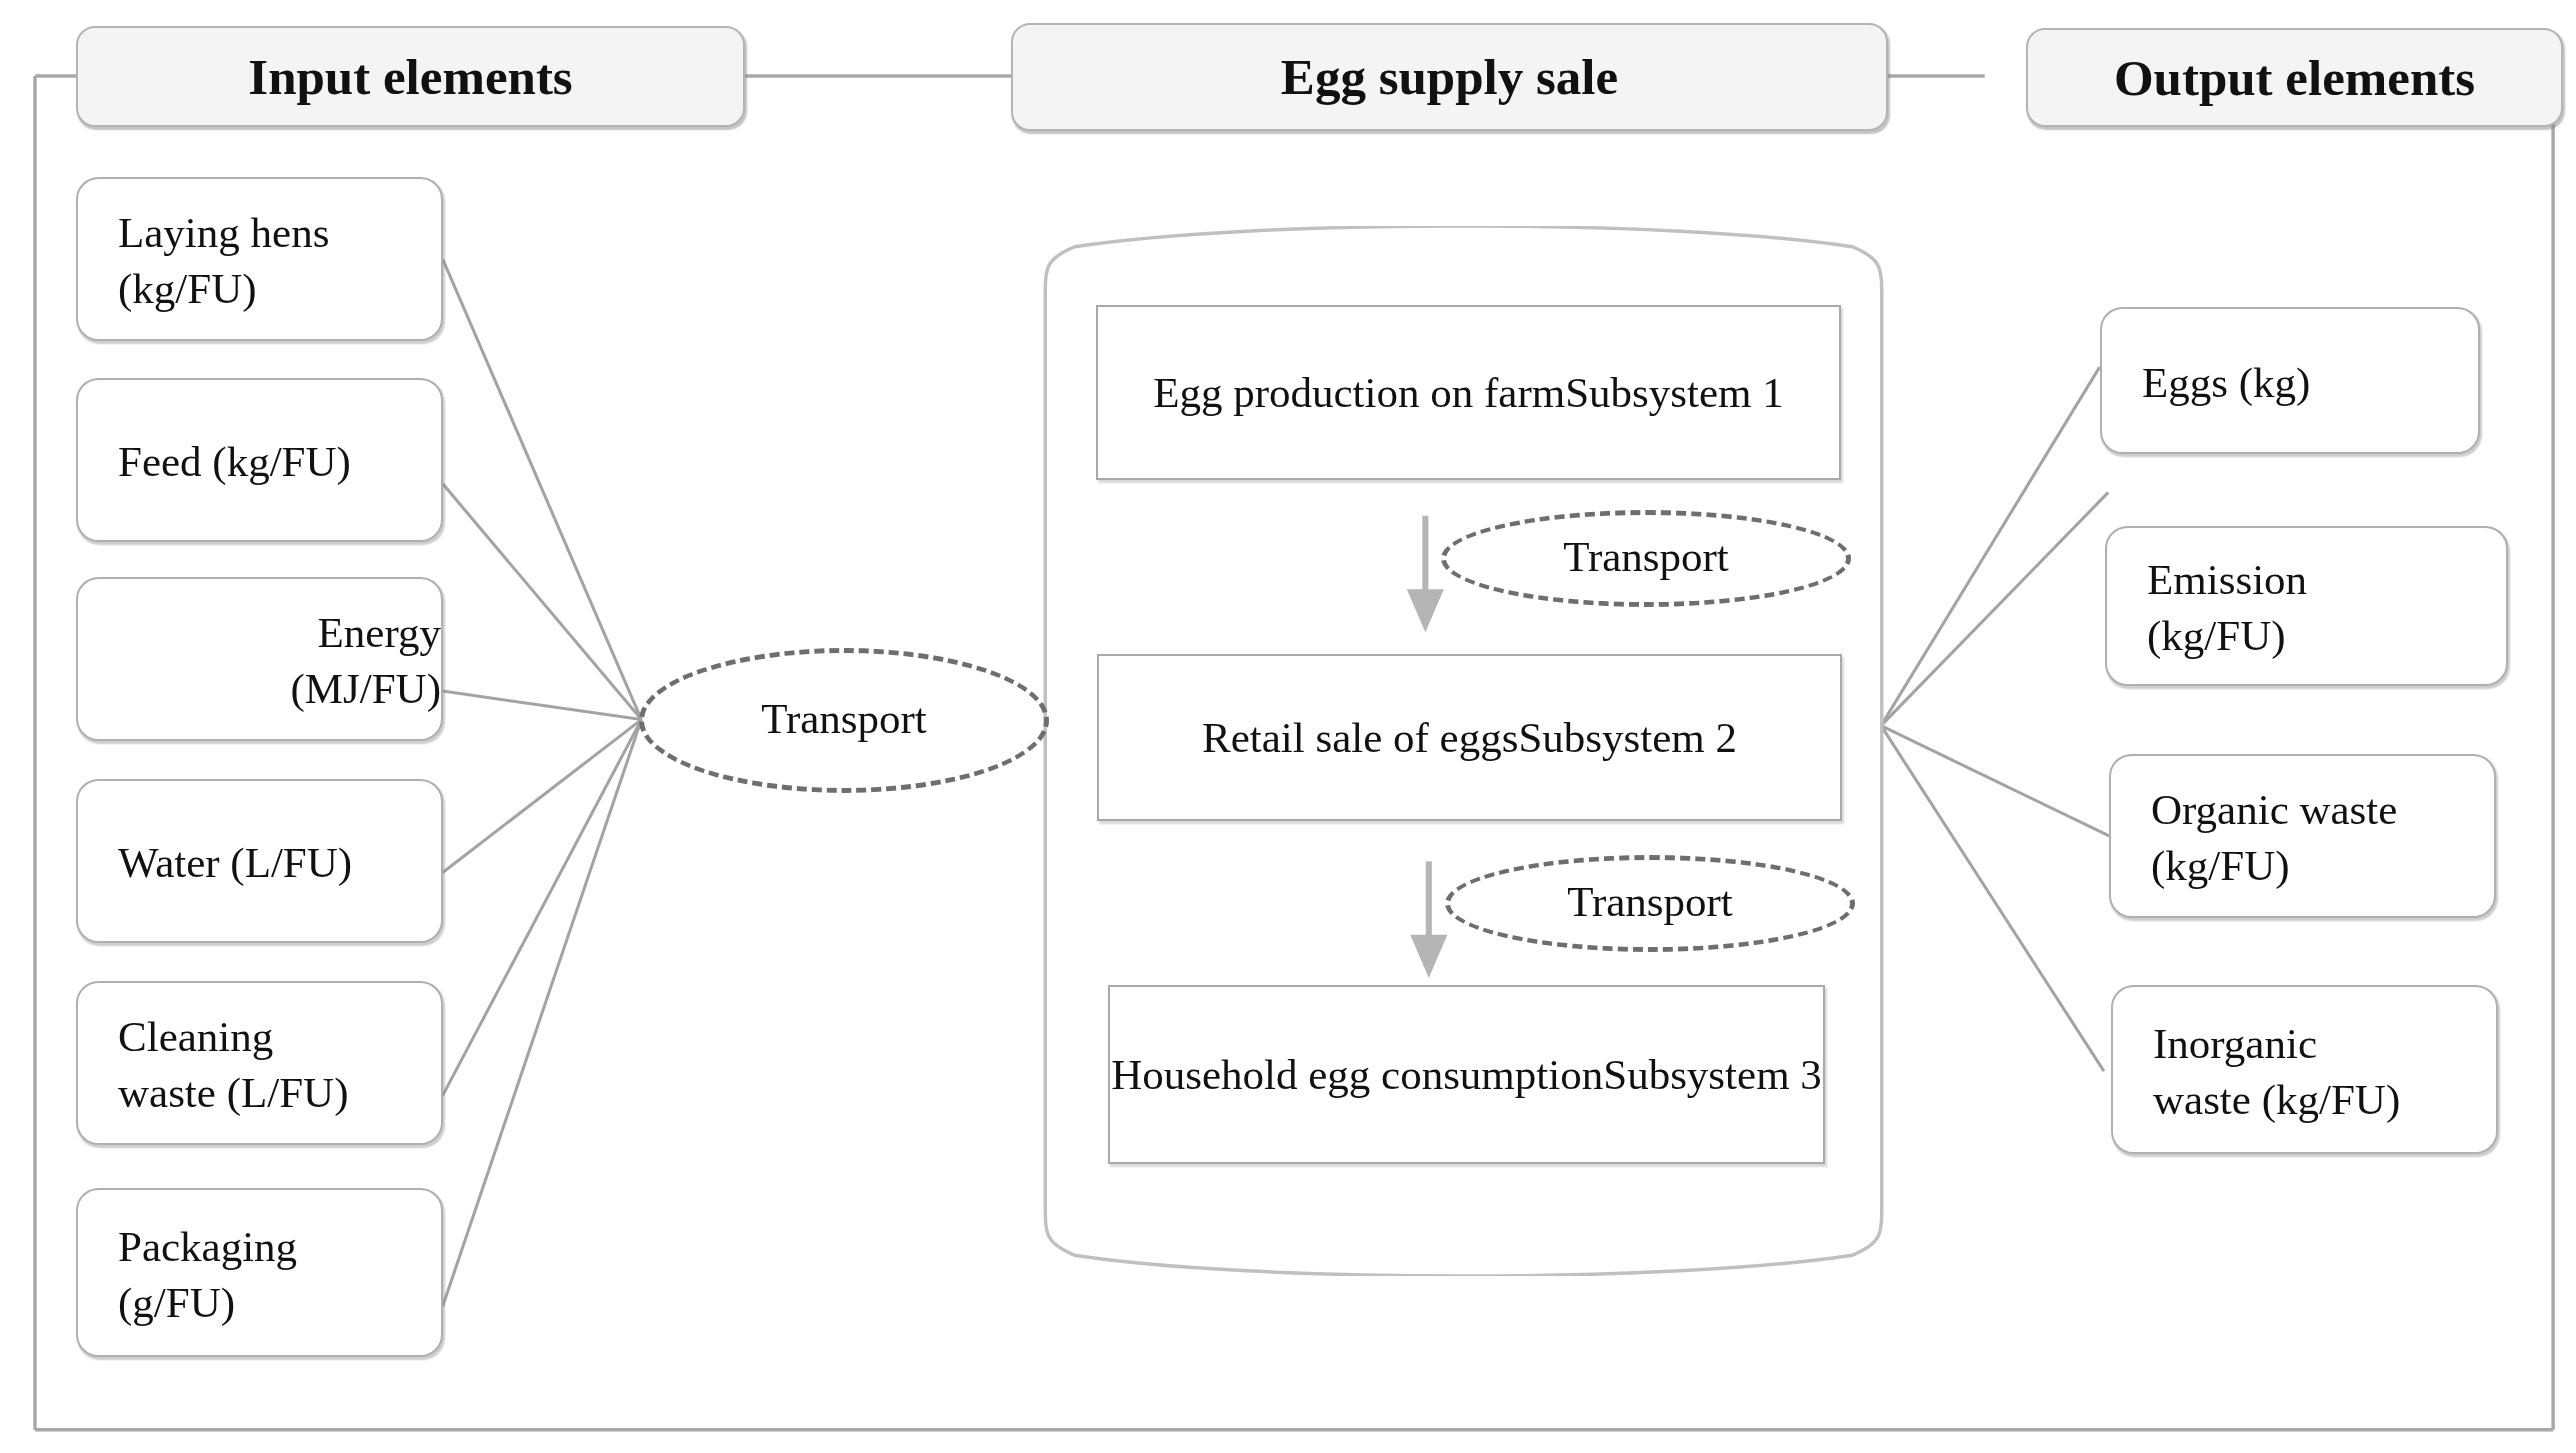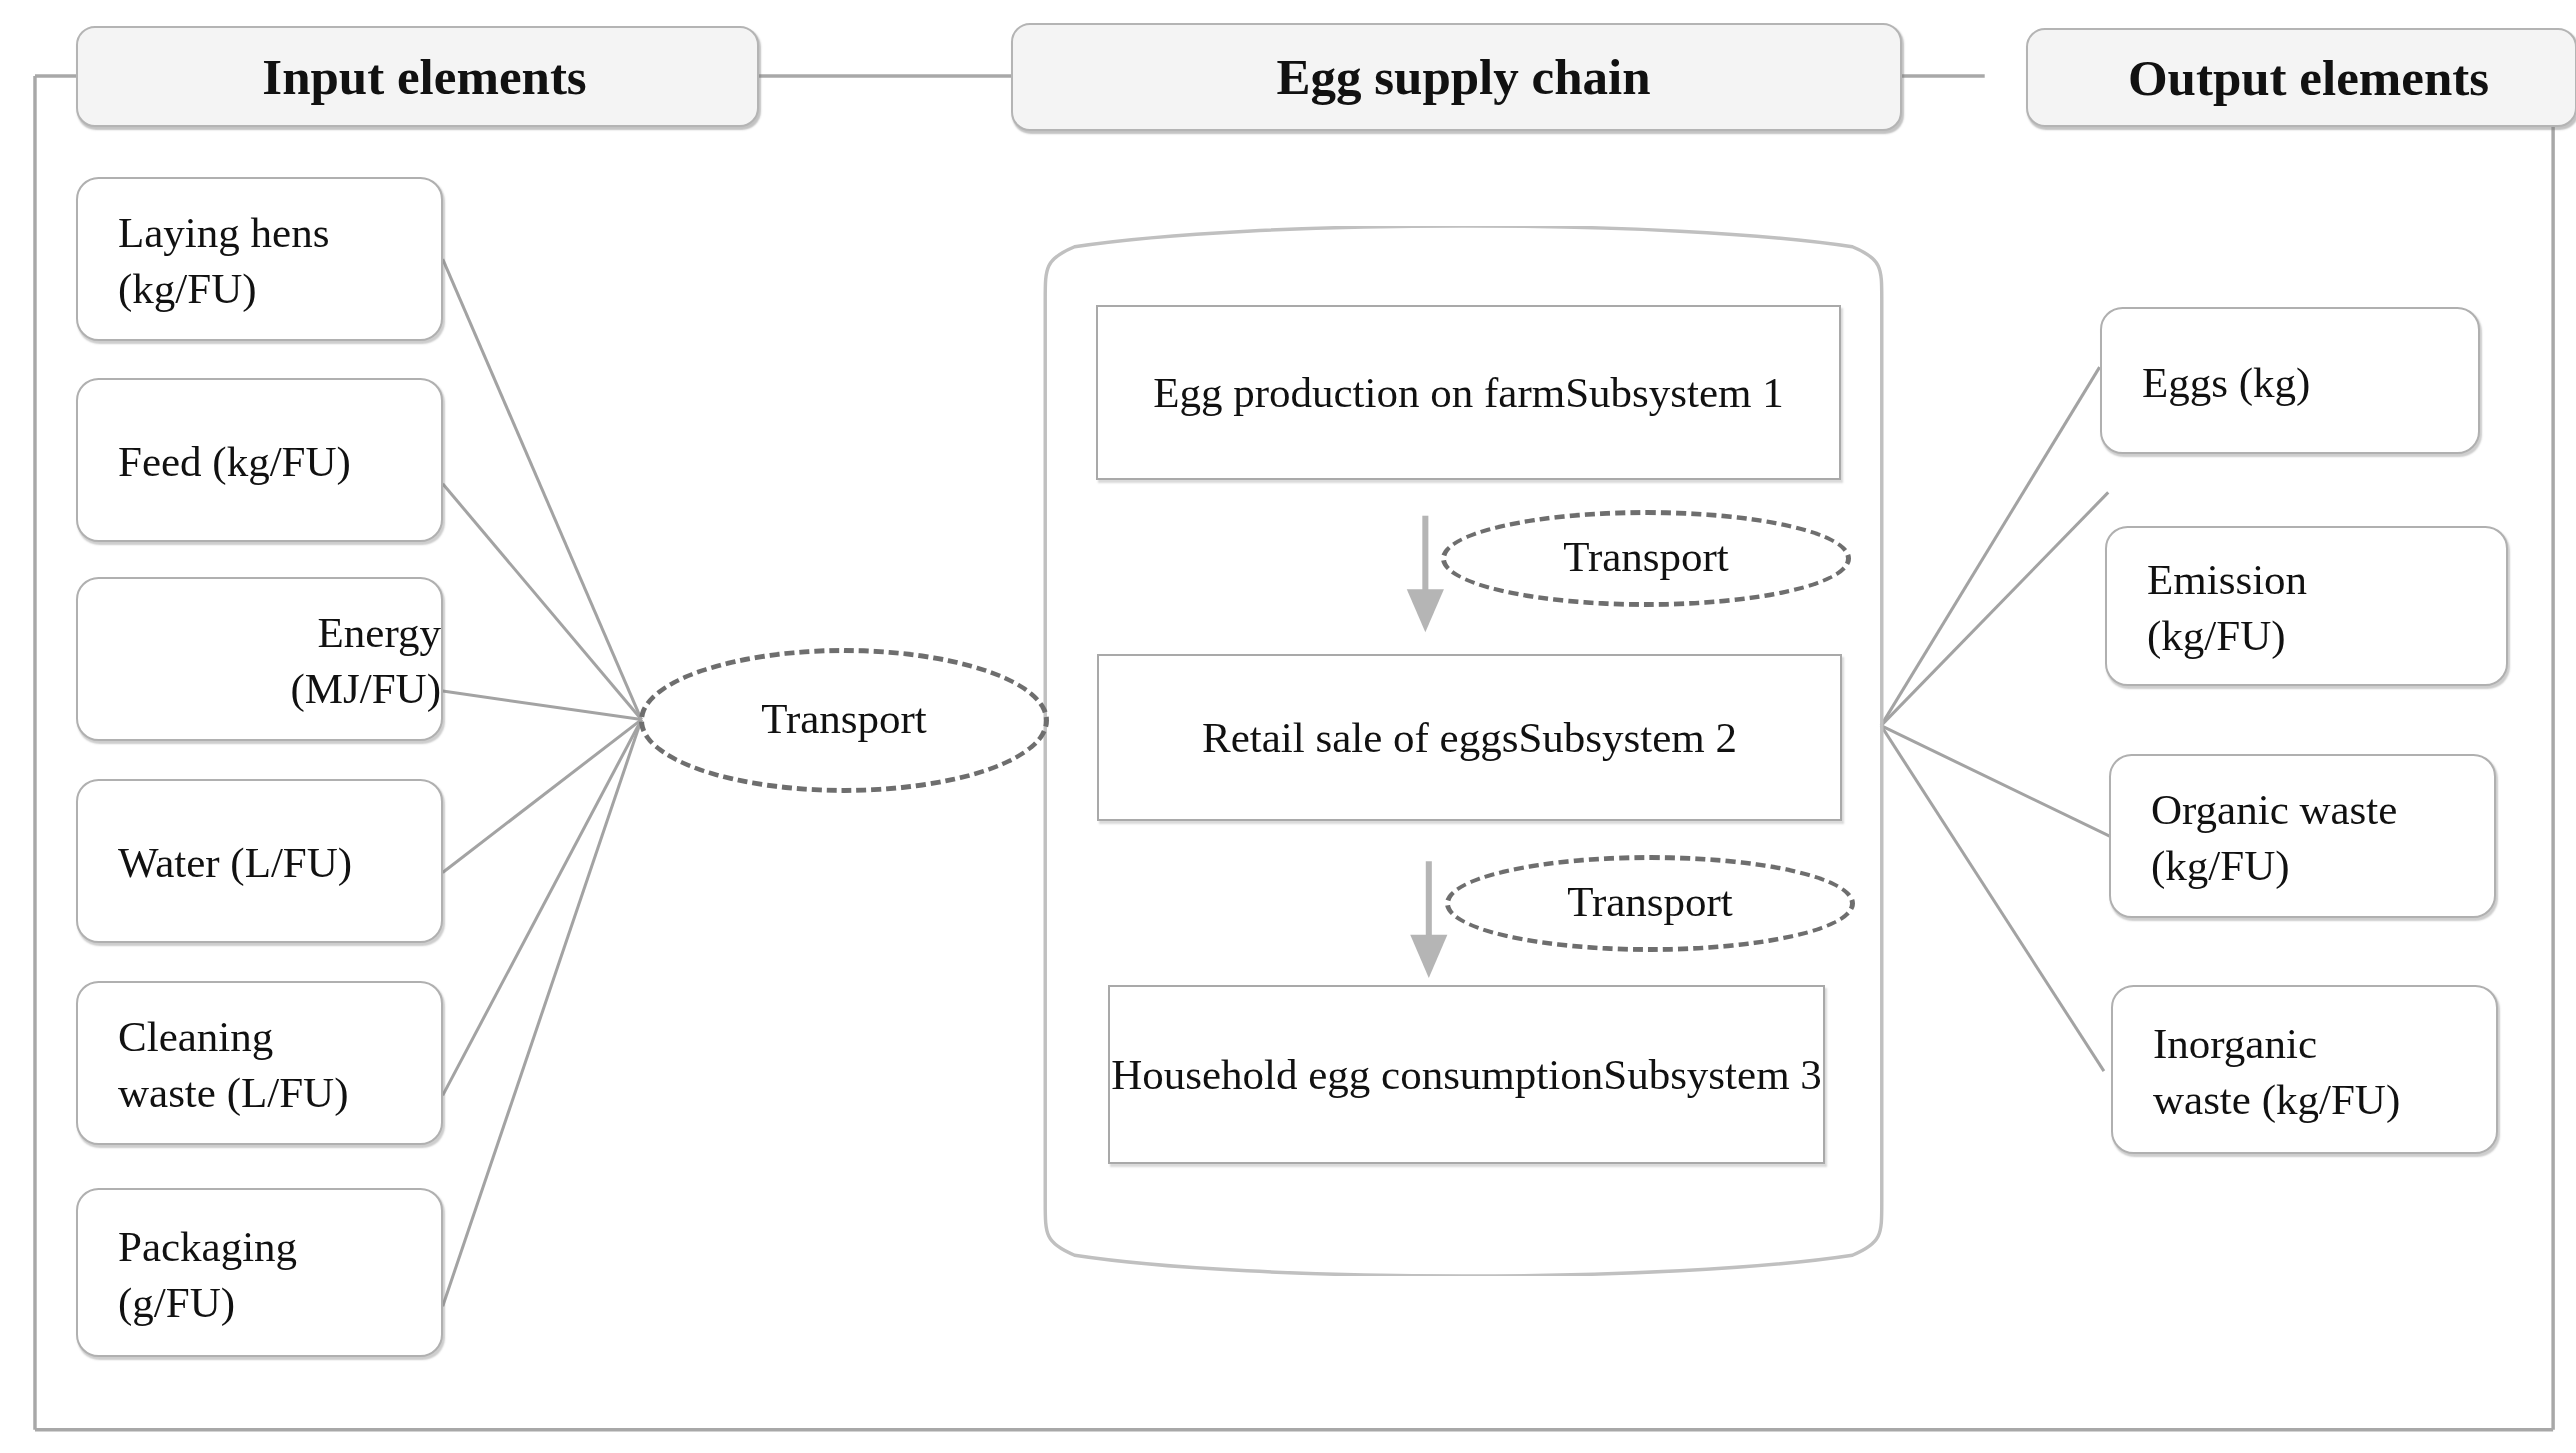--- a/index.html
+++ b/index.html
@@ -29,21 +29,20 @@
     background: #f4f4f4;
     border: 2.6px solid #b4b4b4;
     border-radius: 19px;
     box-shadow: 1.7px 2.6px 1.7px rgba(120,120,120,0.45);
     display: flex;
     align-items: center;
     justify-content: center;
     font-weight: bold;
     color: #111111;
     z-index: 6;
-    padding-left: 14px;
   }
   #header-input    { left: 76px;  top: 26px;  width: 665px;  height: 97px; font-size: 51px; }
   #header-chain    { left: 1011px; top: 23px;  width: 873px; height: 104px; font-size: 51px; }
   #header-output   { left: 1985px; top: 28px;  width: 533px;  height: 95px; font-size: 51px; margin-left: 41px; }
 
   
   .io-box {
     position: absolute;
     background: #ffffff;
     border: 2.6px solid #b0b0b0;
@@ -153,21 +152,21 @@
     <g fill="#b5b5b5" stroke="none">
       <rect x="1650" y="997" width="7" height="100"></rect>
       <polygon points="1632,1082 1675,1082 1653.5,1132"></polygon>
     </g>
   </svg>
 
   <div id="header-input" class="header-pill">
     <span>Input elements</span>
   </div>
   <div id="header-chain" class="header-pill">
-    <span>Egg supply chain</span>
+    <span>Egg supply sale</span>
   </div>
   <div id="header-output" class="header-pill">
     <span>Output elements</span>
   </div>
 
   <div class="io-box" style="left:76px;  top:177px;  width:367px; height:164px;">
     <span>Laying hens</span>
     <span>(kg/FU)</span>
   </div>
   <div class="io-box" style="left:76px;  top:378px;  width:367px; height:164px;">

